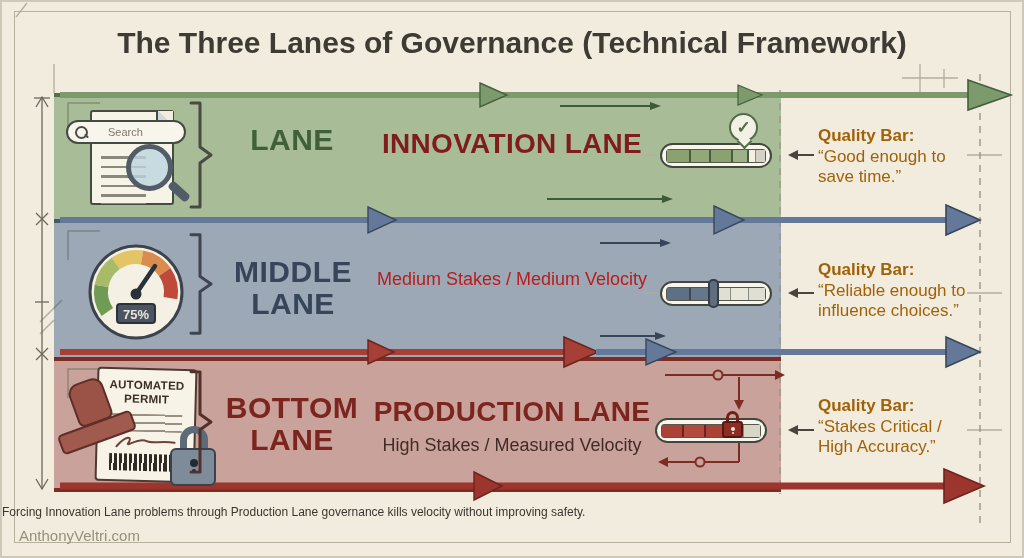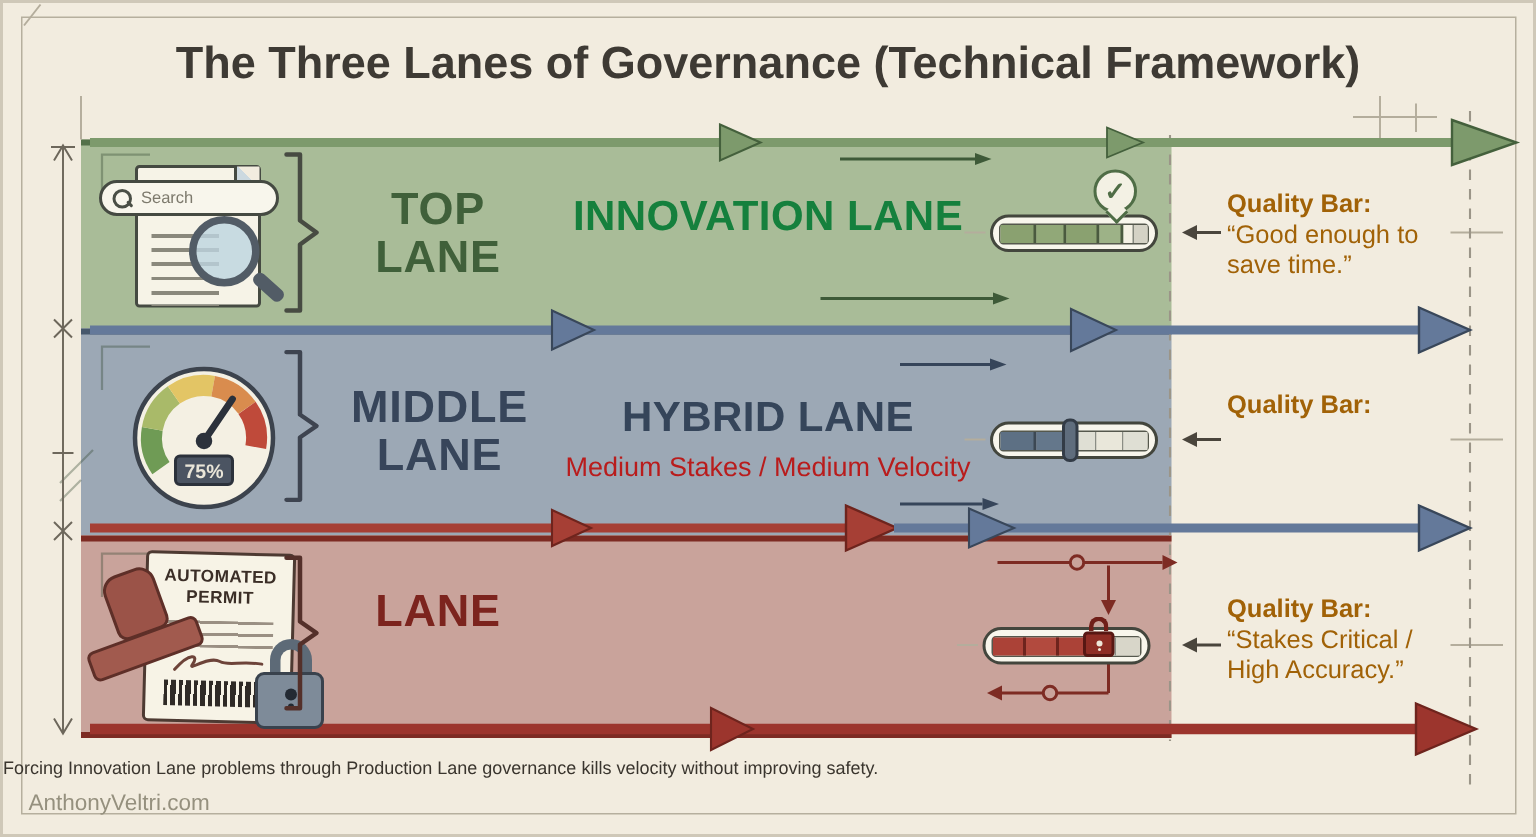--- a/index.html
+++ b/index.html
@@ -29,21 +29,21 @@
 
   
   .pos-label { text-align:center; font-weight:bold; font-size:30px; line-height:1.07; letter-spacing:0.5px; }
   .pos-green { color:#40603a; }
   .pos-blue  { color:#37455a; }
   .pos-red   { color:#7c241e; }
 
   .name-block { text-align:center; }
   .lane-name { font-size:28px; font-weight:bold; letter-spacing:0.3px; }
   .lane-sub  { font-size:18px; margin-top:7px; }
-  .name-green .lane-name { color:#15803d; } .name-green .lane-sub { color:#2c352a; }
+  .name-green .lane-name { color:#7f1d1d; } .name-green .lane-sub { color:#2c352a; }
   .name-blue  .lane-name { color:#35455a; } .name-blue  .lane-sub { color:#b91c1c; }
   .name-red   .lane-name { color:#7c241e; } .name-red   .lane-sub { color:#422b25; }
 
   
   .qbar {
     position:absolute; width:112px; height:25px; box-sizing:border-box;
     border:2.5px solid #43463d; border-radius:14px; background:#f8f6ec;
     display:flex; align-items:center; padding:0 4px; z-index:4;
   }
   .track {
@@ -79,21 +79,21 @@
   .ann .ann-quote { font-size:17px; line-height:1.22; }
 
   
   .icon-search { position:absolute; left:64px; top:102px; width:132px; height:104px; z-index:3; }
   .doc1 { position:absolute; left:24px; top:6px; width:84px; height:95px; background:#f6f3e7; border:2.5px solid #454a42; border-radius:3px; box-sizing:border-box; }
   .doc1-fold { position:absolute; right:-1px; top:-1px; width:17px; height:17px;
     background:linear-gradient(225deg, #f2ecdf 48%, #ccd9e0 48%); border-left:2px solid #454a42; border-bottom:2px solid #454a42; box-sizing:border-box;}
   .doc1-lines { position:absolute; left:9px; top:44px; width:45px; height:48px;
     background:repeating-linear-gradient(#8a887c 0 2.5px, transparent 2.5px 9.5px); }
   .spill { position:absolute; left:0; top:16px; width:120px; height:24px; background:#f8f6ec;
-    border:2.5px solid #454a42; border-radius:13px; display:flex; align-items:center; gap:6px; padding:0 7px; box-sizing:border-box; }
+    border:2.5px solid #454a42; border-radius:13px; display:flex; align-items:center; gap:20px; padding:0 7px; box-sizing:border-box; }
   .mini-lens { width:9px; height:9px; border:2px solid #4a4f46; border-radius:50%; position:relative; flex:none;}
   .mini-lens::after { content:''; position:absolute; left:7px; top:7px; width:5px; height:2px; background:#4a4f46; border-radius:2px; transform:rotate(45deg);}
   .spill-text { font-size:11px; color:#7d7a6d; }
   .mag { position:absolute; left:60px; top:40px; width:70px; height:70px; }
   .mag-lens { width:47px; height:47px; border:5px solid #525c66; border-radius:50%; background:rgba(189,212,224,0.8); box-sizing:border-box;}
   .mag-handle { position:absolute; left:41px; top:43px; width:24px; height:9px; background:#525c66; border-radius:4px; transform:rotate(42deg); }
 
   
   .icon-permit { position:absolute; left:56px; top:364px; width:146px; height:124px; z-index:3; }
   .doc2 { position:absolute; left:38px; top:2px; width:100px; height:114px; background:#f7f3e6;
@@ -249,21 +249,20 @@
       <div class="mag-lens"></div>
       <div class="mag-handle"></div>
     </div>
   </div>
 
   <svg class="brace" style="left:184px; top:97px;" width="30" height="112" viewBox="0 0 30 112">
     <polyline points="5,4 14,4 14,48 25,56 14,64 14,108 5,108" fill="none" stroke="#474b42" stroke-width="3" stroke-linejoin="round" stroke-linecap="round"></polyline>
   </svg>
 
   <div class="content pos-label pos-green" style="left:228px; top:122px; width:124px;">
-    <div>TOP</div>
     <div>LANE</div>
   </div>
 
   <div class="content name-block name-green" style="left:360px; top:126px; width:300px;">
     <div class="lane-name">INNOVATION LANE</div>
   </div>
 
   <div class="qbar" style="left:658px; top:141px;">
     <div class="track">
       <div class="seg" style="flex:2.6; background:#8aa170; border-right:2px solid #4a5a3f;"></div>
@@ -299,37 +298,37 @@
   <svg class="brace" style="left:184px; top:229px;" width="30" height="106" viewBox="0 0 30 112" preserveAspectRatio="none">
     <polyline points="5,4 14,4 14,48 25,56 14,64 14,108 5,108" fill="none" stroke="#3e4450" stroke-width="3" stroke-linejoin="round" stroke-linecap="round"></polyline>
   </svg>
 
   <div class="content pos-label pos-blue" style="left:222px; top:254px; width:138px;">
     <div>MIDDLE</div>
     <div>LANE</div>
   </div>
 
   <div class="content name-block name-blue" style="left:352px; top:260px; width:316px;">
-    <div class="lane-name">HYBRID LANE</div>
     <div class="lane-sub">Medium Stakes / Medium Velocity</div>
   </div>
 
   <div class="qbar" style="left:658px; top:279px;">
     <div class="track">
       <div class="seg" style="flex:1.7; background:#5d7084; border-right:2px solid #3c4854;"></div>
       <div class="seg" style="flex:1.7; background:#64778b;"></div>
       <div class="seg" style="flex:1.3; background:#dfdfd4; border-right:1.5px solid #8a8d85;"></div>
       <div class="seg" style="flex:1.3; background:#e9e7da; border-right:1.5px solid #8a8d85;"></div>
       <div class="seg" style="flex:1.2; background:#dfdfd4;"></div>
       <div class="handle" style="left:calc(47% - 5px);"></div>
     </div>
   </div>
 
   <div class="ann" style="top:258px;">
     <div class="ann-label">Quality Bar:</div>
+    <div class="ann-quote">“Reliable enough to influence choices.”</div>
   </div>
 
   <div class="icon-permit content">
     <div class="doc2">
       <div class="permit-title">
         <div>AUTOMATED</div>
         <div>PERMIT</div>
       </div>
       <div class="permit-lines"></div>
       <svg class="signature" width="66" height="18" viewBox="0 0 66 18">
@@ -343,23 +342,28 @@
       <div class="lock-shackle"></div>
       <div class="lock-body"></div>
     </div>
   </div>
 
   <svg class="brace" style="left:184px; top:366px;" width="30" height="108" viewBox="0 0 30 112" preserveAspectRatio="none">
     <polyline points="5,4 14,4 14,48 25,56 14,64 14,108 5,108" fill="none" stroke="#54302a" stroke-width="3" stroke-linejoin="round" stroke-linecap="round"></polyline>
   </svg>
 
   <div class="content pos-label pos-red" style="left:220px; top:390px; width:140px;">
+    <div>BOTTOM</div>
     <div>LANE</div>
   </div>
 
+  <div class="content name-block name-red" style="left:350px; top:394px; width:320px;">
+    <div class="lane-name">PRODUCTION LANE</div>
+    <div class="lane-sub">High Stakes / Measured Velocity</div>
+  </div>
 
   <div class="qbar" style="left:653px; top:416px;">
     <div class="track">
       <div class="seg" style="flex:2.0; background:#ab4237; border-right:2px solid #6e241d;"></div>
       <div class="seg" style="flex:2.0; background:#b24a3e; border-right:2px solid #6e241d;"></div>
       <div class="seg" style="flex:2.2; background:#ab4237; border-right:2px solid #6e241d;"></div>
       <div class="seg" style="flex:1.2; background:#e9e7da; border-right:1.5px solid #8a8d85;"></div>
       <div class="seg" style="flex:1.6; background:#d8d6c9;"></div>
       <div class="mini-lock" style="left:calc(64% - 4px);">
         <div class="mini-shackle"></div>

